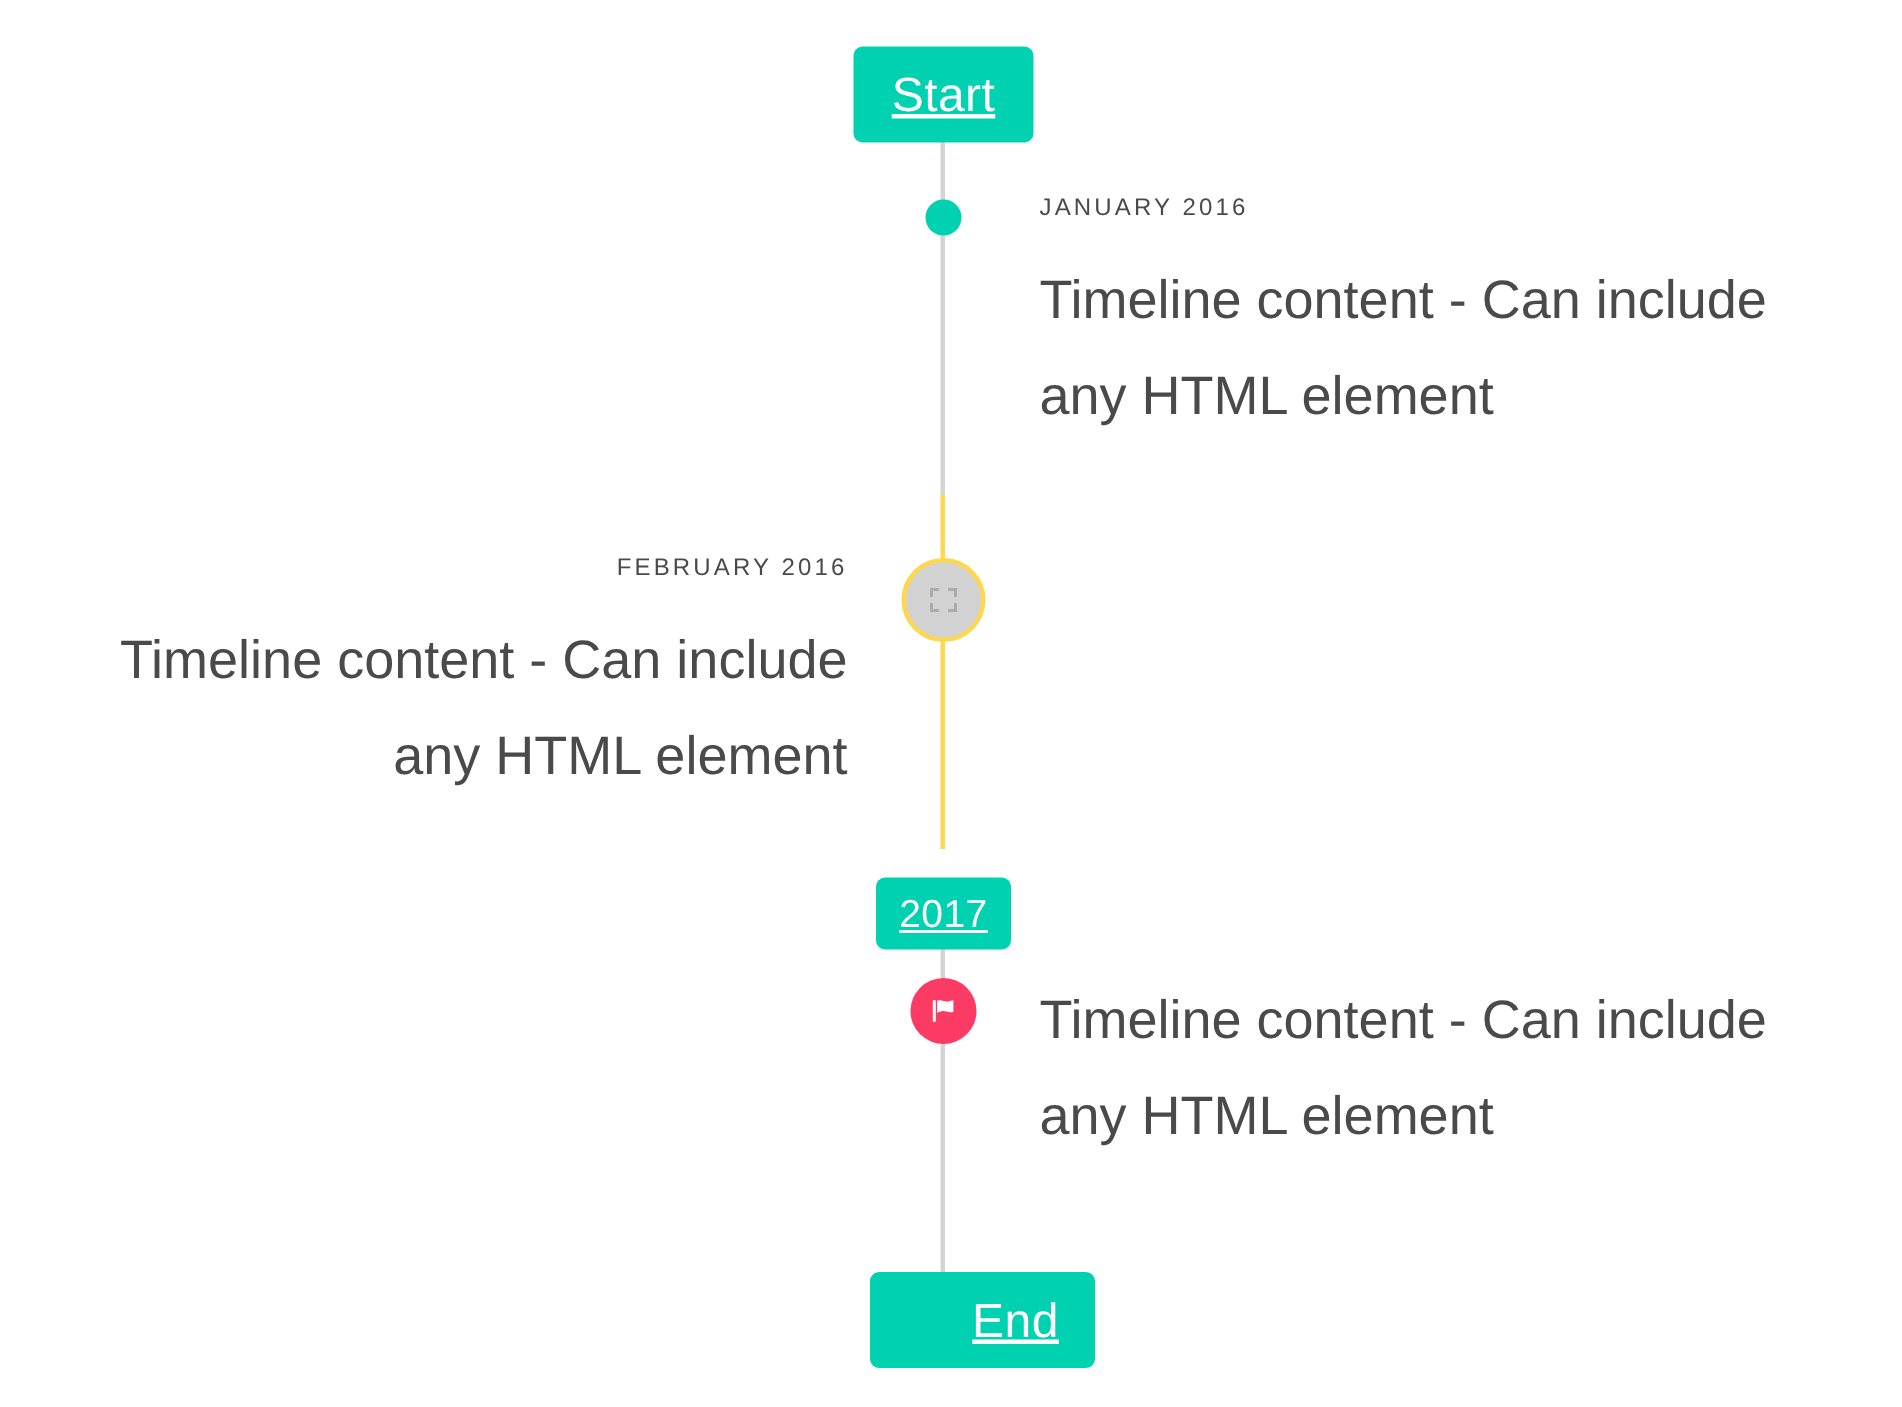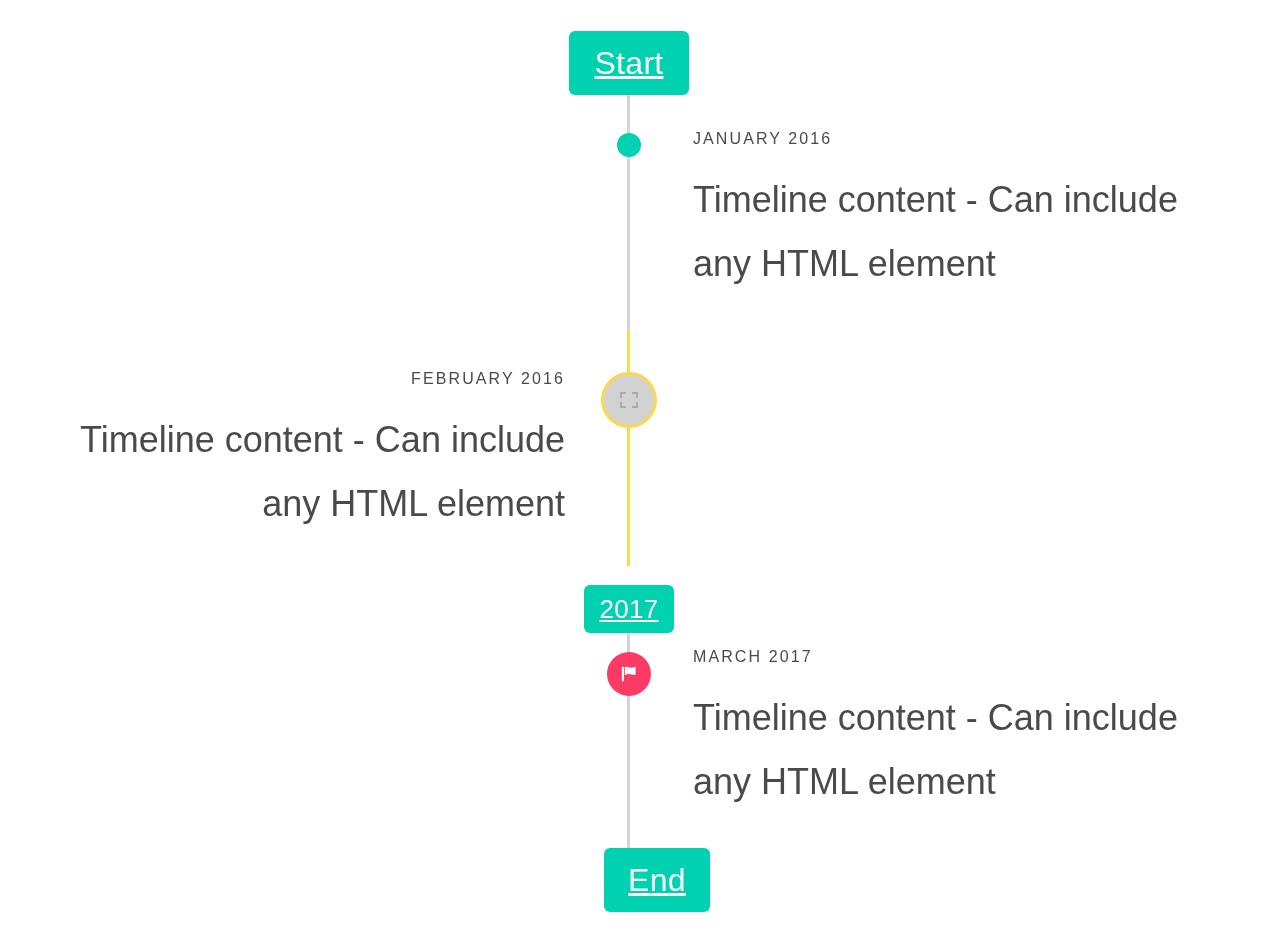--- a/index.html
+++ b/index.html
@@ -50,23 +50,24 @@
     width: 120px; height: 64px;
     font-size: 32px;
   }
   .badge-mid {
     left: 584px; top: 565px;
     width: 90px; height: 48px;
     font-size: 26px;
     margin-top: 20px;
   }
   .badge-end {
-    left: 604px; top: 848px;
+    left: 580px; top: 848px;
     width: 106px; height: 64px;
     font-size: 32px;
+    padding-left: 44px;
   }
 
   
   .marker {
     position: absolute;
     border-radius: 50%;
     z-index: 6;
     box-sizing: border-box;
     display: flex;
     align-items: center;
@@ -153,19 +154,18 @@
   <div class="badge badge-mid">2017</div>
 
   <div class="marker marker-flag">
     <svg class="glyph-flag" width="22" height="22" viewBox="0 0 24 24">
       <rect x="4.2" y="4" width="2.2" height="16" rx="1" fill="#ffffff"></rect>
       <path d="M7.4 4.6 C10.6 3.2 13.4 6.2 16.6 4.8 L19.2 4.1 L19.2 12.6 C16 14 13.2 11 10 12.4 L7.4 13.2 Z" fill="#ffffff"></path>
     </svg>
   </div>
 
   <div class="entry entry-right entry-mar">
-    <div class="entry-date">MARCH 2017</div>
     <div class="entry-body">Timeline content - Can include any HTML element</div>
   </div>
 
   <div class="badge badge-end">End</div>
 
 </div>
 
 </body></html>

